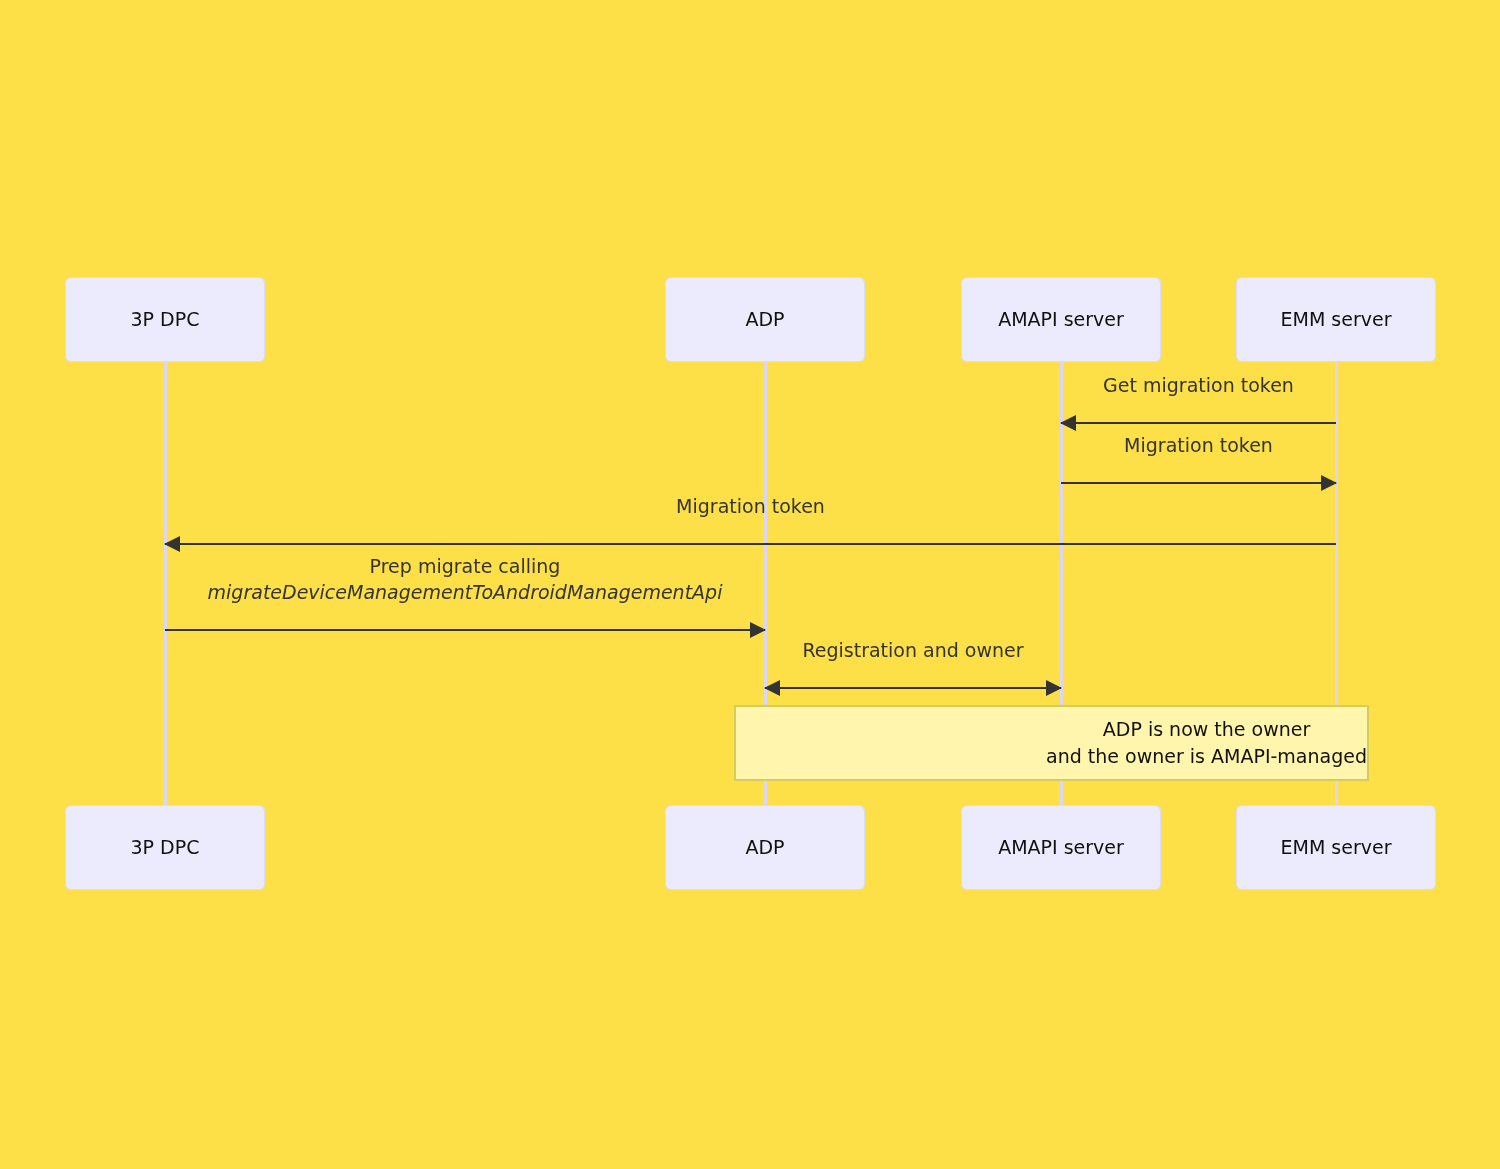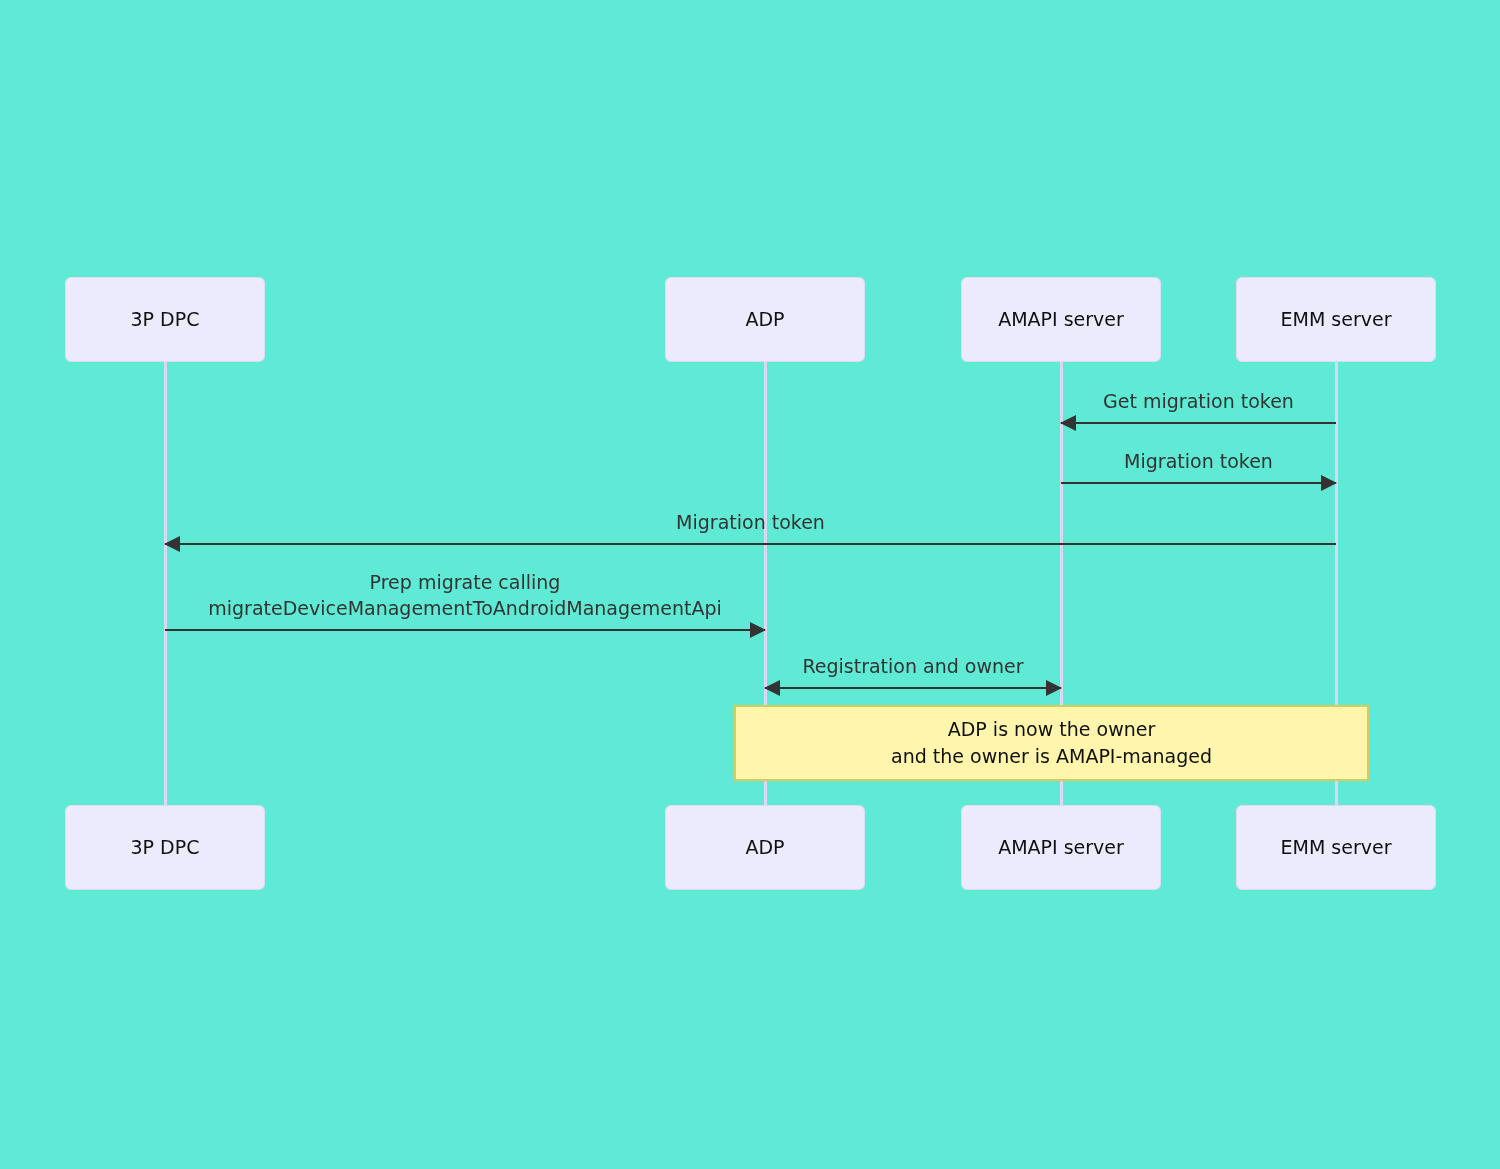--- a/index.html
+++ b/index.html
@@ -7,21 +7,21 @@
     padding: 0;
     background: #ffffff;
   }
   body {
     font-family: "DejaVu Sans", sans-serif;
   }
   #canvas {
     position: relative;
     width: 1500px;
     height: 1169px;
-    background: #5eead4;
+    background: #fde047;
     overflow: hidden;
   }
 
   
   .actor-box {
     position: absolute;
     box-sizing: border-box;
     width: 200px;
     height: 85px;
     background: #ecebfd;
@@ -73,40 +73,40 @@
   .arrowhead.right {
     right: -1px;
     border-left: 16px solid #333333;
   }
   .arrowhead.left {
     left: -1px;
     border-right: 16px solid #333333;
   }
   .msg-label {
     position: absolute;
-    bottom: 8px;
+    bottom: 24px;
     left: 0;
     right: 0;
     text-align: center;
     font-size: 19px;
     color: #333333;
     line-height: 26px;
     white-space: nowrap;
   }
-  .msg-label .l2 { display: block; }
+  .msg-label .l2 { display: block; font-style: italic; }
 
   
   .note-box {
     position: absolute;
     box-sizing: border-box;
     background: #fff5ad;
     border: 2px solid #d3ce5c;
     display: flex;
     align-items: center;
-    justify-content: center;
+    justify-content: flex-end;
     z-index: 5;
   }
   .note-text {
     text-align: center;
     font-size: 19px;
     color: #111111;
     line-height: 27px;
   }
   .note-text span { display: block; }
 </style>

